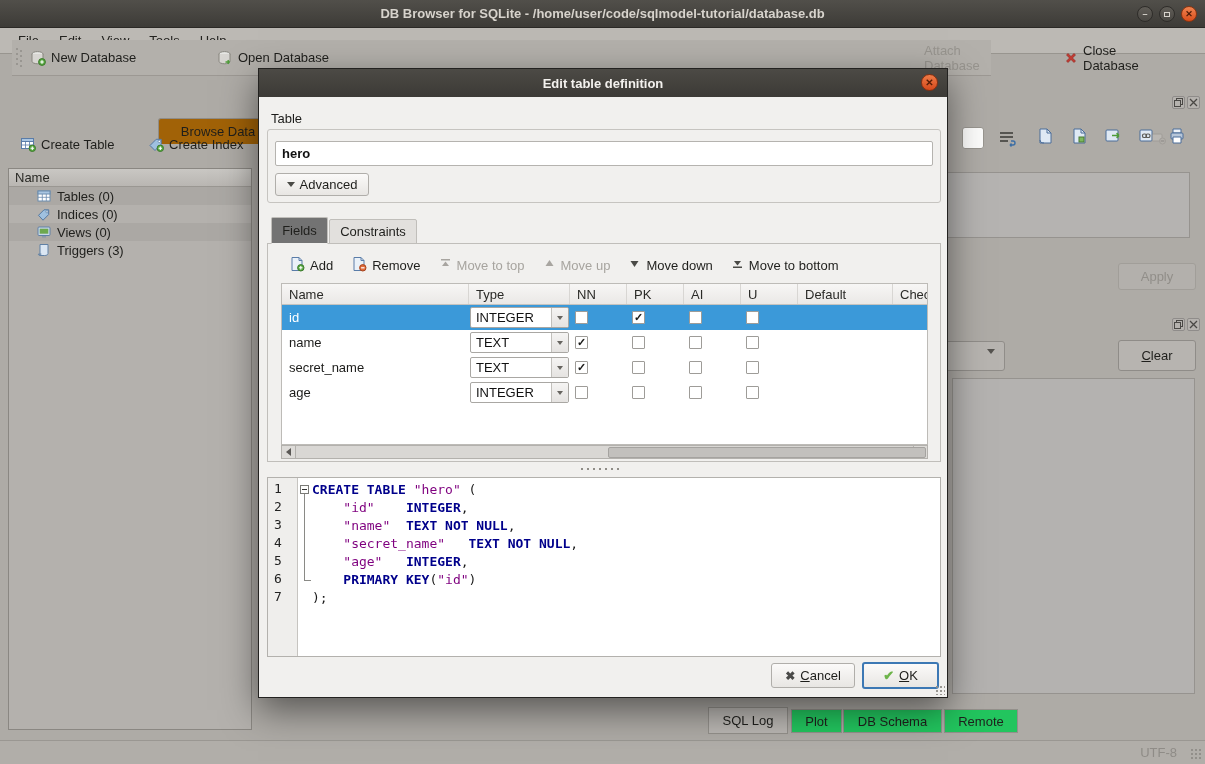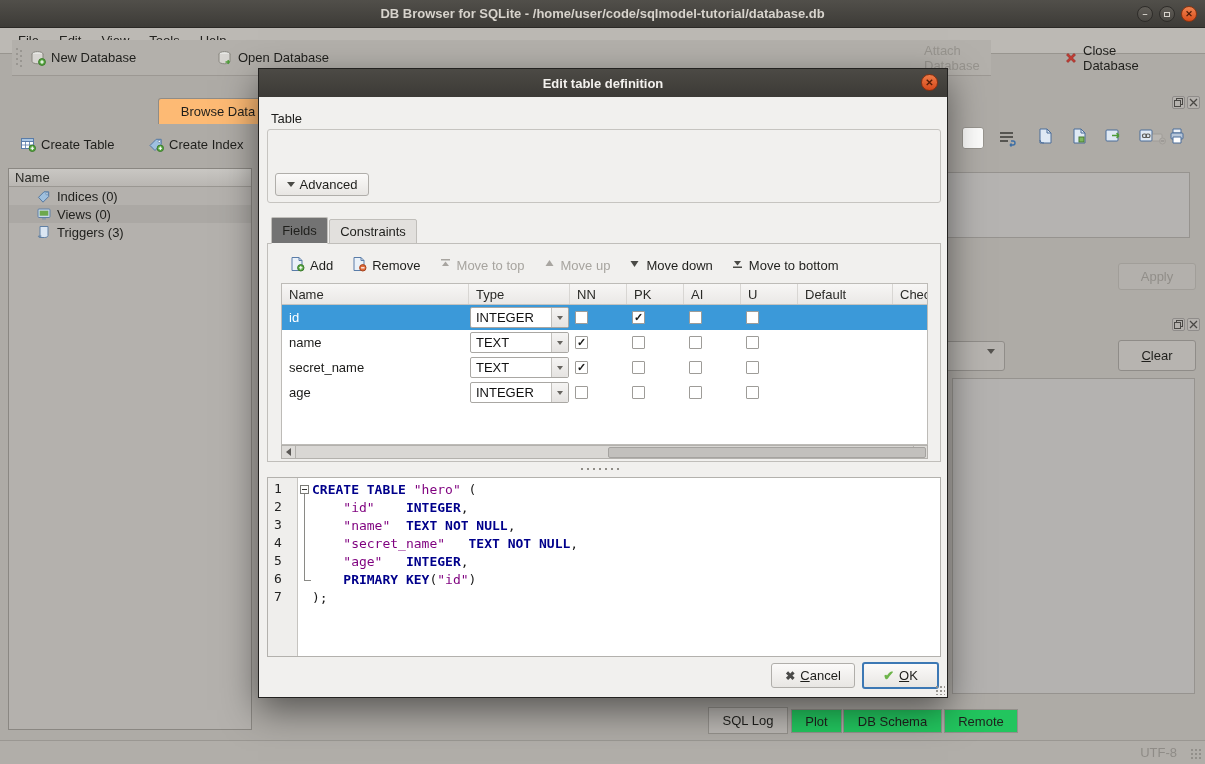--- a/index.html
+++ b/index.html
@@ -34,21 +34,21 @@
   .grip-v { position:absolute; left:4px; top:8px; width:6px; height:20px;
     background:repeating-linear-gradient(#8f8c87 0 2px, transparent 2px 5px),
                repeating-linear-gradient(#8f8c87 0 2px, transparent 2px 5px);
     background-size:2px 100%, 2px 100%; background-position:0 0, 4px 2px; background-repeat:no-repeat; opacity:.7; }
   .sliver { position:absolute; border-radius:50%; }
 
   
   .maintab { position:absolute; border:1px solid #8f8c87; border-bottom:none;
     border-radius:3px 3px 0 0; display:flex; align-items:center; justify-content:center; }
   .maintab.active { background:#c2bfba; }
-  .maintab.inactive { background:#fdba74; }
+  .maintab.inactive { background:#a16207;margin-top:20px; }
 
   
   .panelbtn { position:absolute; display:flex; align-items:center; gap:5px; color:#1f1f1c; }
   .tree { left:8px; top:168px; width:244px; height:562px; border:1px solid #8a8782; background:#b4b1ad; }
   .tree-header { height:18px; background:linear-gradient(#c9c7c3,#b9b6b2); border-bottom:1px solid #9a9792;
     padding-left:6px; line-height:17px; color:#2a2a26; }
   .tree-row { height:18px; display:flex; align-items:center; padding-left:28px; gap:6px; color:#21211e; }
   .tree-row.alt { background:#aba8a4; }
   .icon14 svg { display:block; }
 
@@ -243,20 +243,30 @@
           <circle cx="11.3" cy="5.4" r="1.2" fill="#fff" stroke="#5578a0" stroke-width=".7"></circle>
           <circle cx="12.3" cy="12.3" r="3.2" fill="#59a943" stroke="#3c7b2b"></circle>
           <path d="M12.3 10.6v3.4M10.6 12.3h3.4" stroke="#fff" stroke-width="1.1"></path>
         </svg>
     </span>
     <span>Create Index</span>
   </div>
   <div class="abs tree">
     <div class="tree-header">Name</div>
     <div id="treeRows">
+        <div class="tree-row alt">
+          <span class="icon14">
+            <svg width="14" height="14" viewBox="0 0 14 14">
+              <rect x="1" y="2" width="12" height="10" fill="#fff" stroke="#6b8cae"></rect>
+              <rect x="1" y="2" width="12" height="3" fill="#a9c5e1" stroke="#6b8cae"></rect>
+              <path d="M5.3 5v7M9.3 5v7M1 8.3h12" stroke="#6b8cae" stroke-width=".8"></path>
+            </svg>
+          </span>
+          <span>Tables (0)</span>
+        </div>
         <div class="tree-row">
           <span class="icon14">
             <svg width="14" height="14" viewBox="0 0 14 14">
               <path d="M1.5 8.3 7 2.8h4.7v4.7L6 13.2z" fill="#9fc0df" stroke="#5578a0"></path>
               <circle cx="10" cy="4.8" r="1.1" fill="#fff" stroke="#5578a0" stroke-width=".7"></circle>
             </svg>
           </span>
           <span>Indices (0)</span>
         </div>
         <div class="tree-row alt">
@@ -384,20 +394,21 @@
   </div>
 
   <div class="abs dialog">
     <div class="dlg-titlebar">
       <span class="dlg-title">Edit table definition</span>
       <div class="dlg-close">✕</div>
     </div>
 
     <div class="dlg-label" style="left:12px;top:42px;">Table</div>
     <div class="frame" style="left:8px;top:60px;width:674px;height:74px;"></div>
+    <div class="textinput" style="left:16px;top:72px;width:658px;height:25px;">hero</div>
     <div class="btn" style="left:16px;top:104px;width:94px;height:23px;">
       <span class="tri-adv"></span>
       <span>Advanced</span>
     </div>
 
     <div class="dtab active" style="left:12px;top:148px;width:57px;height:27px;">
       <span>Fields</span>
     </div>
     <div class="dtab inactive" style="left:70px;top:150px;width:88px;height:25px;">
       <span>Constraints</span>

